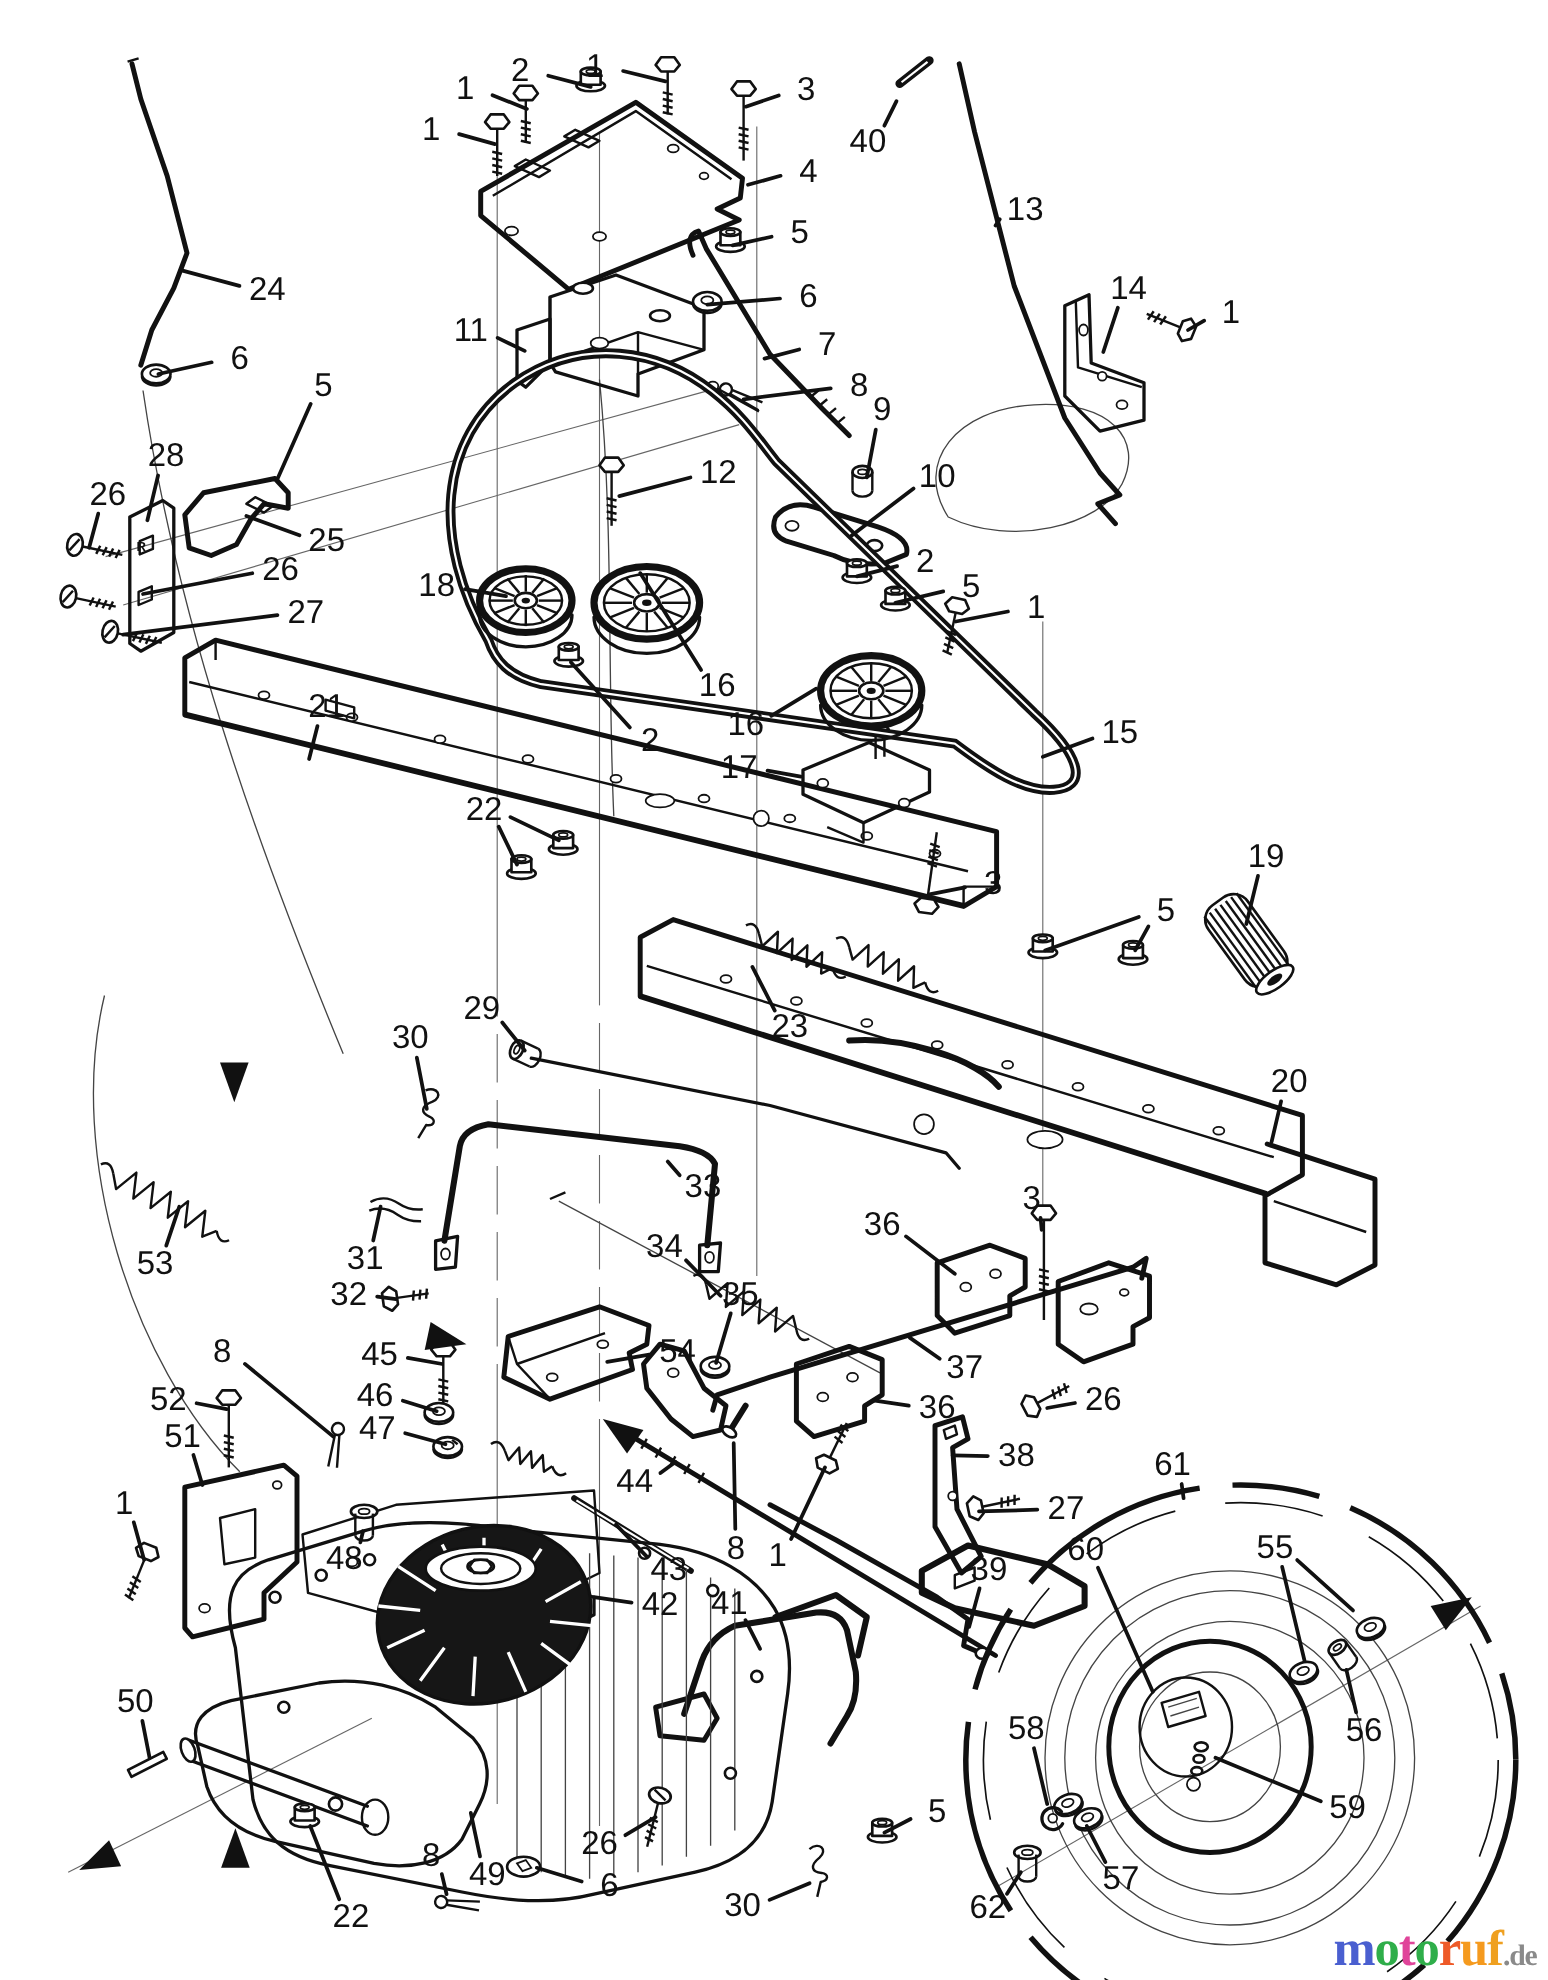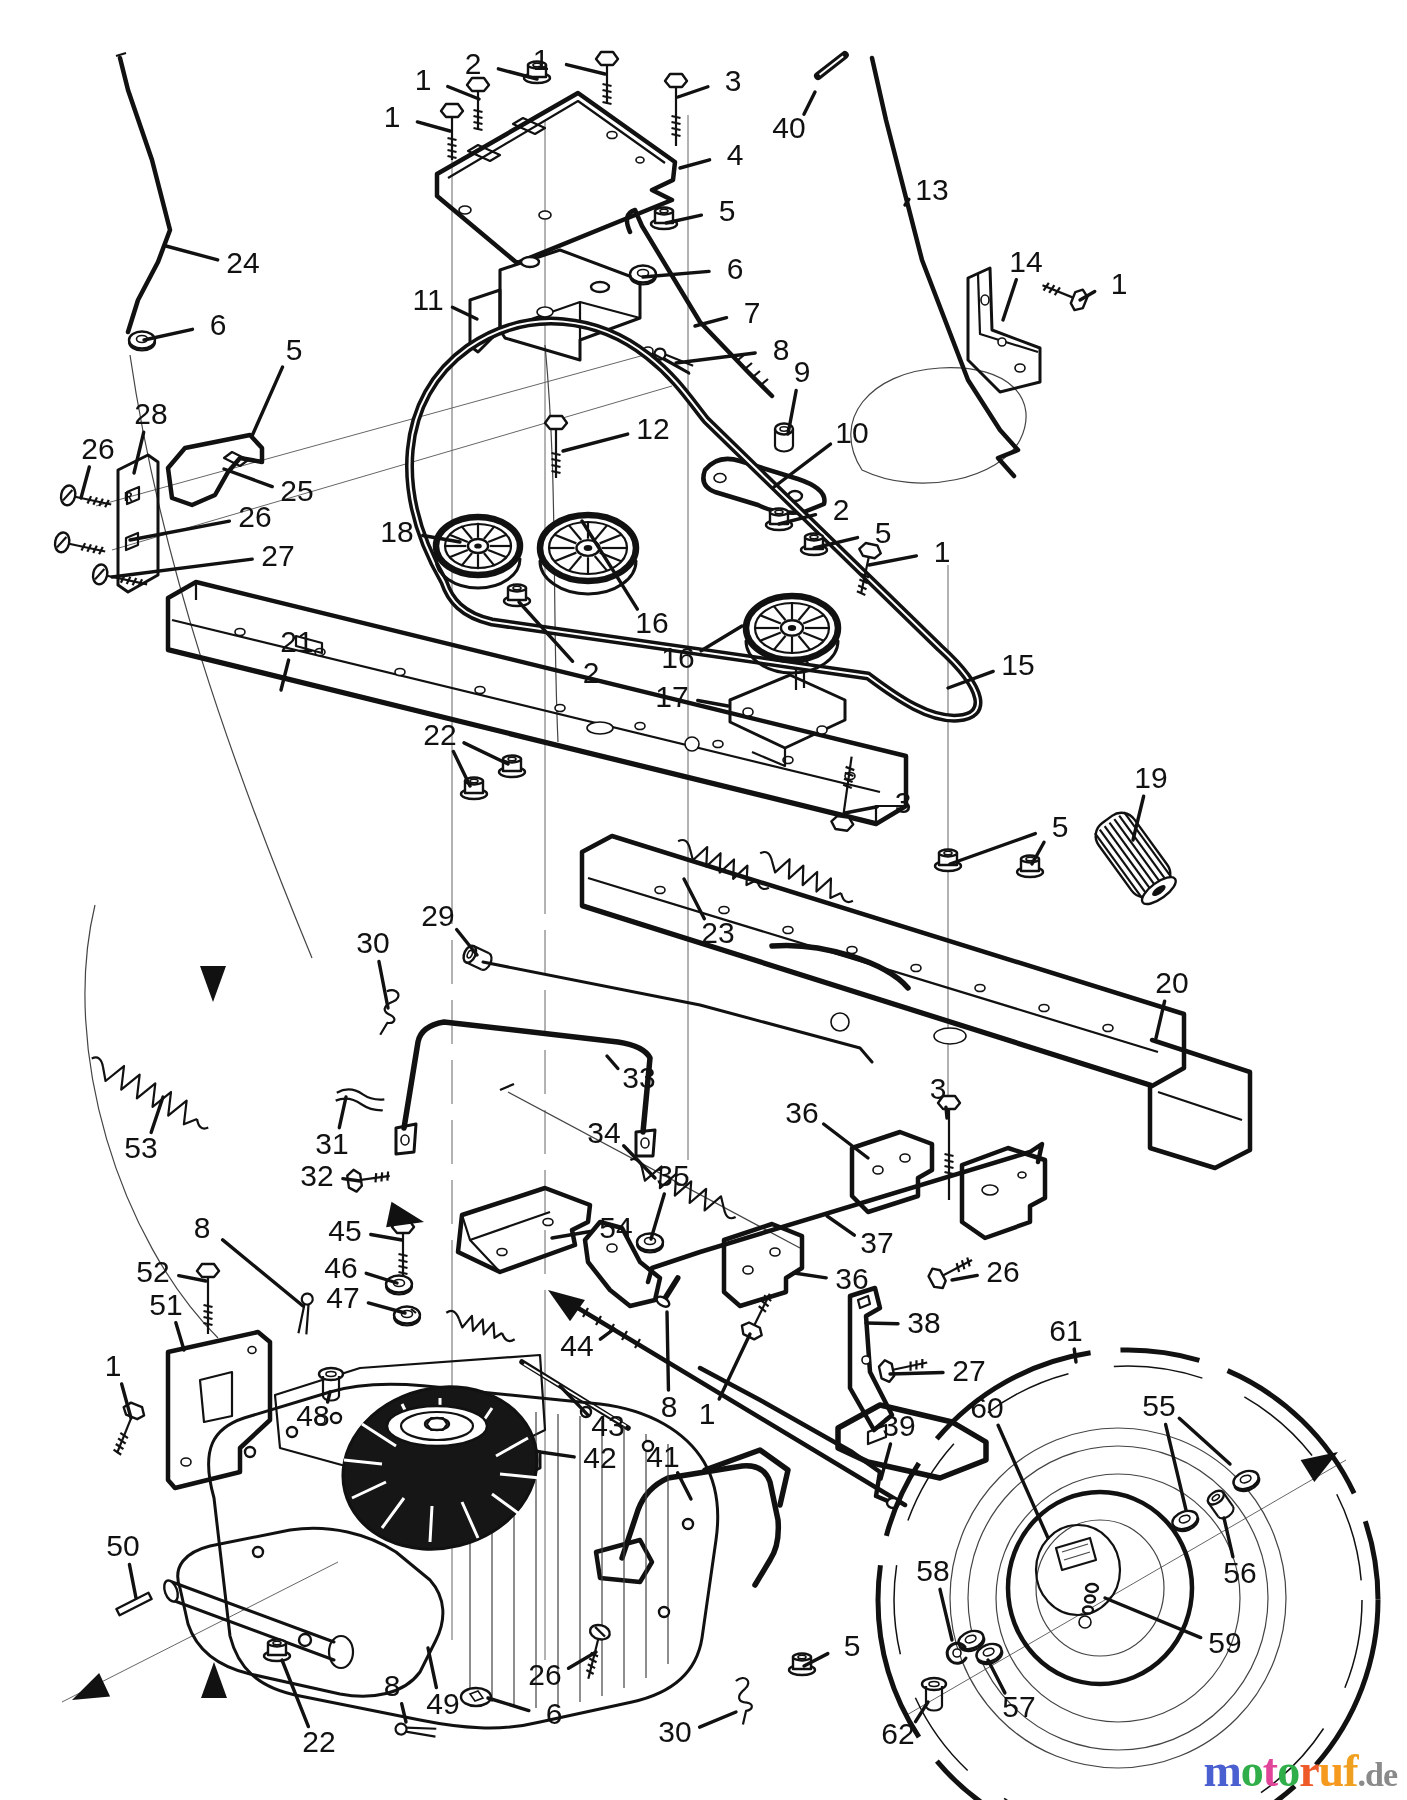--- a/index.html
+++ b/index.html
@@ -19,21 +19,21 @@
   .belt{fill:none;stroke:#111;stroke-width:9;stroke-linejoin:round;}
   .belti{fill:none;stroke:#fff;stroke-width:2;stroke-linejoin:round;}
   .tire{fill:none;stroke:#111;stroke-width:5;stroke-dasharray:180 30 80 30;}
   .tirei{fill:none;stroke:#111;stroke-width:1.5;stroke-dasharray:90 46;}
   text.callout{font:400 30px "Liberation Sans",sans-serif;fill:#111;}
   text.mark{font:700 12px "Liberation Sans",sans-serif;fill:#111;}
   .leader{stroke:#111;stroke-width:3.4;stroke-linecap:round;}
   .arrowhead{fill:#111;stroke:none;}
   #logo{position:absolute;right:10px;bottom:6px;font-family:"Liberation Serif",serif;
         font-weight:700;font-size:46px;letter-spacing:-1px;line-height:1;}
-  #logo .suffix{font-size:34px;font-weight:700;text-align:right;}
+  #logo .suffix{font-size:27px;font-weight:700;text-align:right;}
 </style>
 </head>
 <body>
 
 <div class="canvas">
 <svg id="diagram-svg" width="1407" height="1800" viewBox="0 0 1407 1800">
 
   <g>
     <path class="proj" d="M452,140 V880"></path>
     <path class="proj dash" d="M452,880 V1280"></path>

